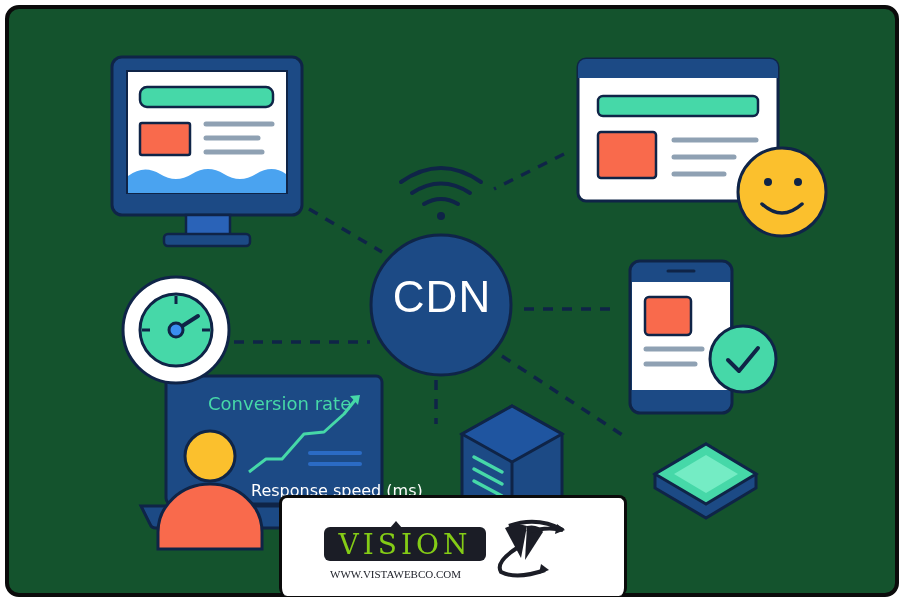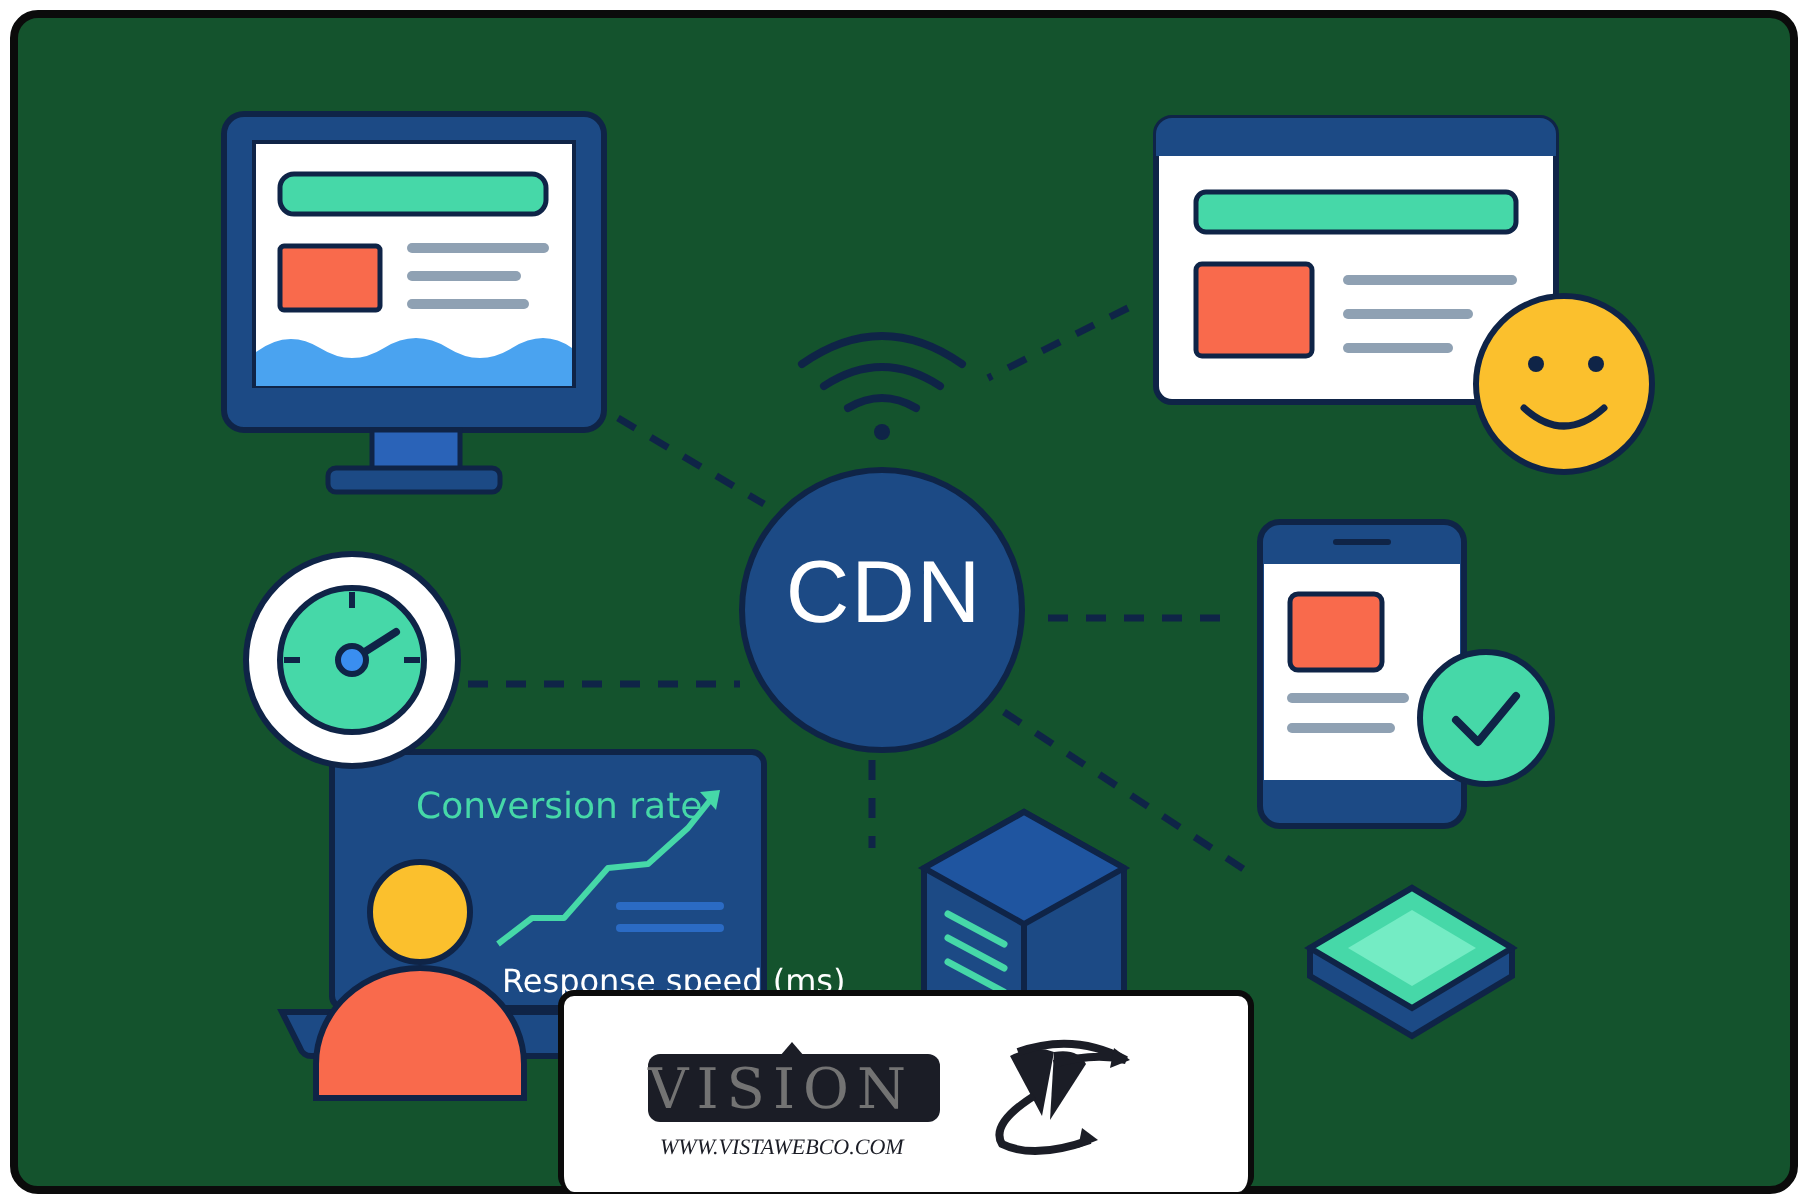--- a/index.html
+++ b/index.html
@@ -3,23 +3,23 @@
 <meta charset="utf-8">
 <style>
   html,body{margin:0;padding:0;background:#ffffff;}
   body{width:900px;height:600px;position:relative;overflow:hidden;font-family:"Liberation Sans",sans-serif;}
   .frame{position:absolute;left:5px;top:5px;width:886px;height:584px;border:4px solid #0b0b0b;border-radius:14px;background:#14532d;overflow:hidden;}
   svg.scene{position:absolute;left:0;top:0;}
   .cdn-label{position:absolute;left:368px;top:268px;width:140px;text-align:center;font-size:44px;color:#ffffff;font-family:"Liberation Sans",sans-serif;letter-spacing:1px;}
   .conv-label{position:absolute;left:186px;top:389px;font-size:18px;color:#46d8a8;font-family:"DejaVu Sans",sans-serif;}
   .resp-label{position:absolute;left:247px;top:477px;font-size:16px;color:#ffffff;font-family:"DejaVu Sans",sans-serif;}
   .logo-box{position:absolute;left:279px;top:495px;width:342px;height:98px;background:#ffffff;border:3px solid #0b0b0b;border-radius:8px;border-bottom:none;}
-  .vision-pill{position:absolute;left:42px;top:29px;width:146px;height:34px;background:#1b1d26;border-radius:6px;color:#737373;font-family:"DejaVu Serif",serif;font-size:28px;letter-spacing:4px;text-align:left;line-height:36px;}
+  .vision-pill{position:absolute;left:42px;top:29px;width:162px;height:34px;background:#1b1d26;border-radius:6px;color:#84cc16;font-family:"DejaVu Serif",serif;font-size:28px;letter-spacing:4px;text-align:center;line-height:36px;}
   .vision-pill:before{content:"";position:absolute;left:66px;top:-6px;border-left:6px solid transparent;border-right:6px solid transparent;border-bottom:7px solid #1b1d26;}
-  .www{position:absolute;left:48px;top:70px;font-size:11px;font-family:"Liberation Serif",serif;color:#1b1d26;font-style:italic;}
+  .www{position:absolute;left:48px;top:70px;font-size:11px;font-family:"Liberation Serif",serif;color:#1b1d26;}
   .vlogo{position:absolute;left:205px;top:20px;}
 </style>
 </head>
 <body>
 
 <div class="frame">
   <svg class="scene" width="886" height="584" viewBox="5 5 886 584">
 
     <g stroke="#0f2447" stroke-width="3.5" stroke-dasharray="10 9" fill="none">
       <line x1="305" y1="205" x2="378" y2="248"></line>

